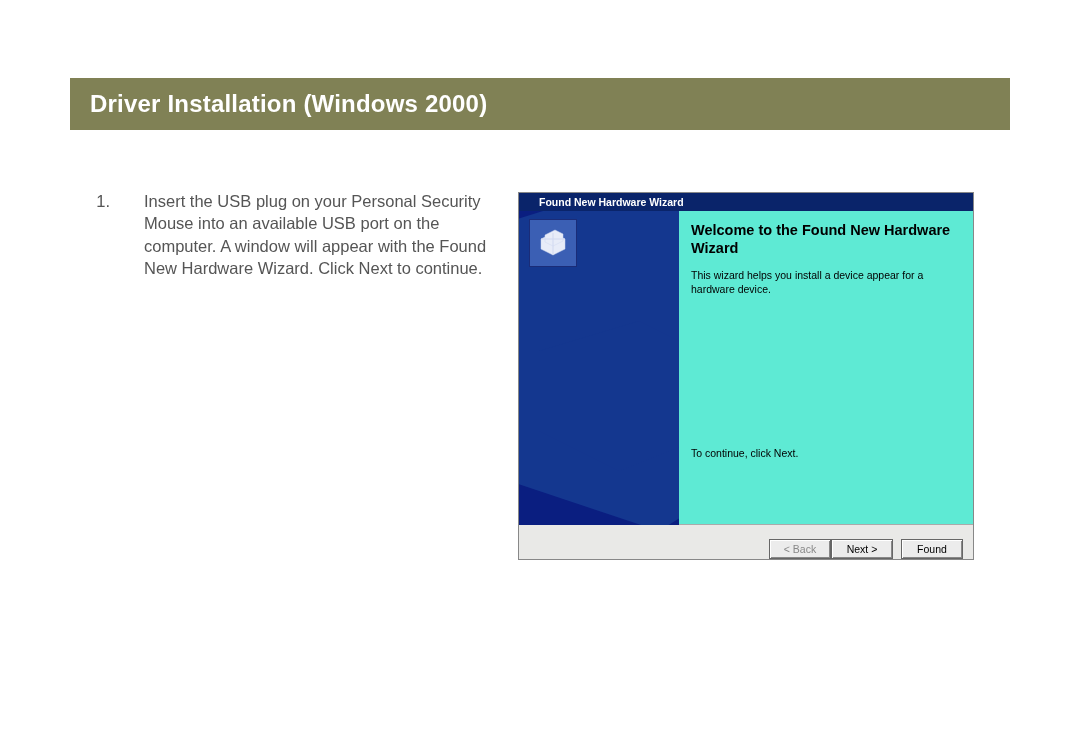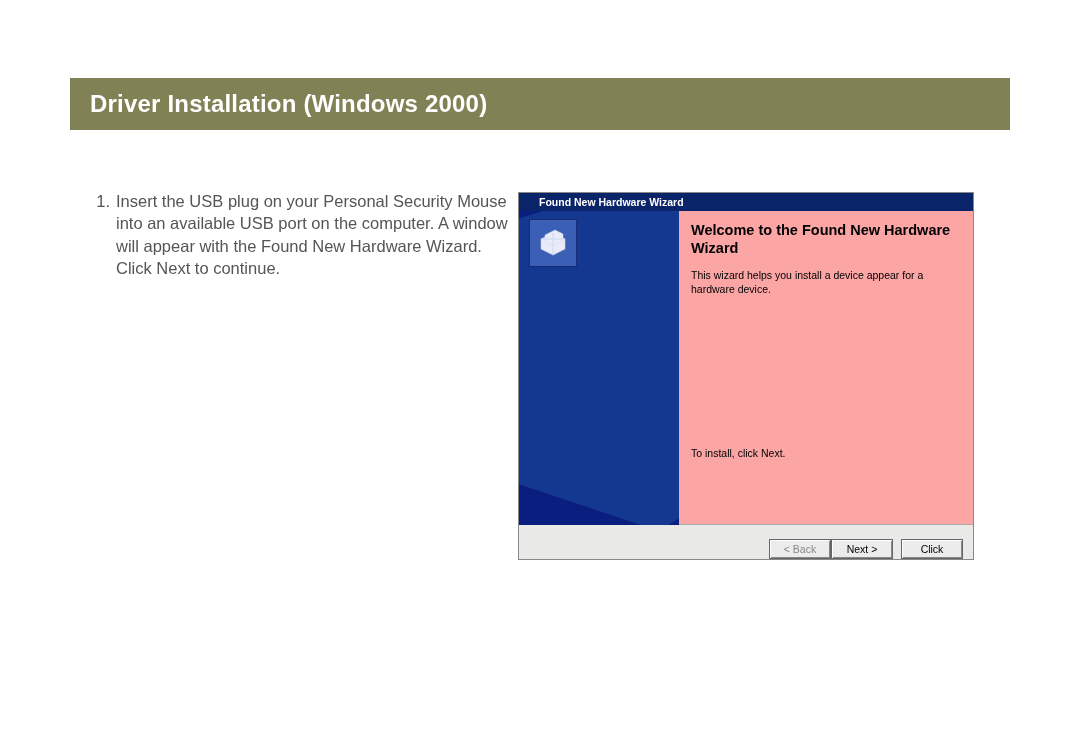--- a/index.html
+++ b/index.html
@@ -26,21 +26,21 @@
     position: absolute;
     left: 92px;
     top: 190px;
     width: 420px;
     color: #555555;
     font-size: 16.5px;
     line-height: 1.35;
   }
   .step { display: flex; }
   .step-num { width: 24px; flex: 0 0 24px; text-align: right; padding-right: 6px; }
-  .step-text { flex: 1; }
+  .step-text { flex: 1; margin-left: 28px; }
   .screenshot {
     position: absolute;
     left: 518px;
     top: 192px;
     width: 456px;
     height: 368px;
     border: 1px solid #888;
     background: #e9e9e7;
     font-family: Tahoma, Arial, sans-serif;
     overflow: hidden;
@@ -50,21 +50,21 @@
     background: linear-gradient(#0a246a, #0a246a);
     color: #ffffff;
     font-size: 10.5px;
     font-weight: bold;
     padding-left: 20px;
     line-height: 18px;
   }
   .wizard-body {
     position: relative;
     height: 314px;
-    background: #fca5a5;
+    background: #5eead4;
     border-bottom: 1px solid #aaa;
   }
   .side-panel {
     position: absolute;
     left: 0; top: 0;
     width: 160px; height: 314px;
     background: #0a1e80;
     overflow: hidden;
   }
   .side-shape {
@@ -173,25 +173,25 @@
             <g stroke="#d0d8f0" stroke-width="1">
               <line x1="18" y1="8" x2="18" y2="30"></line>
               <line x1="6" y1="14" x2="30" y2="14"></line>
             </g>
           </svg>
         </div>
       </div>
       <div class="right-pane">
         <div class="wizard-heading">Welcome to the Found New Hardware Wizard</div>
         <div class="wizard-desc">This wizard helps you install a device appear for a hardware device.</div>
-        <div class="wizard-continue">To install, click Next.</div>
+        <div class="wizard-continue">To continue, click Next.</div>
       </div>
     </div>
     <div class="button-row">
       <div class="win-btn disabled">&lt; Back</div>
       <div class="win-btn">Next &gt;</div>
       <div class="btn-spacer"></div>
-      <div class="win-btn">Click</div>
+      <div class="win-btn">Found</div>
     </div>
   </div>
 
 
 </div>
 
 </body></html>

